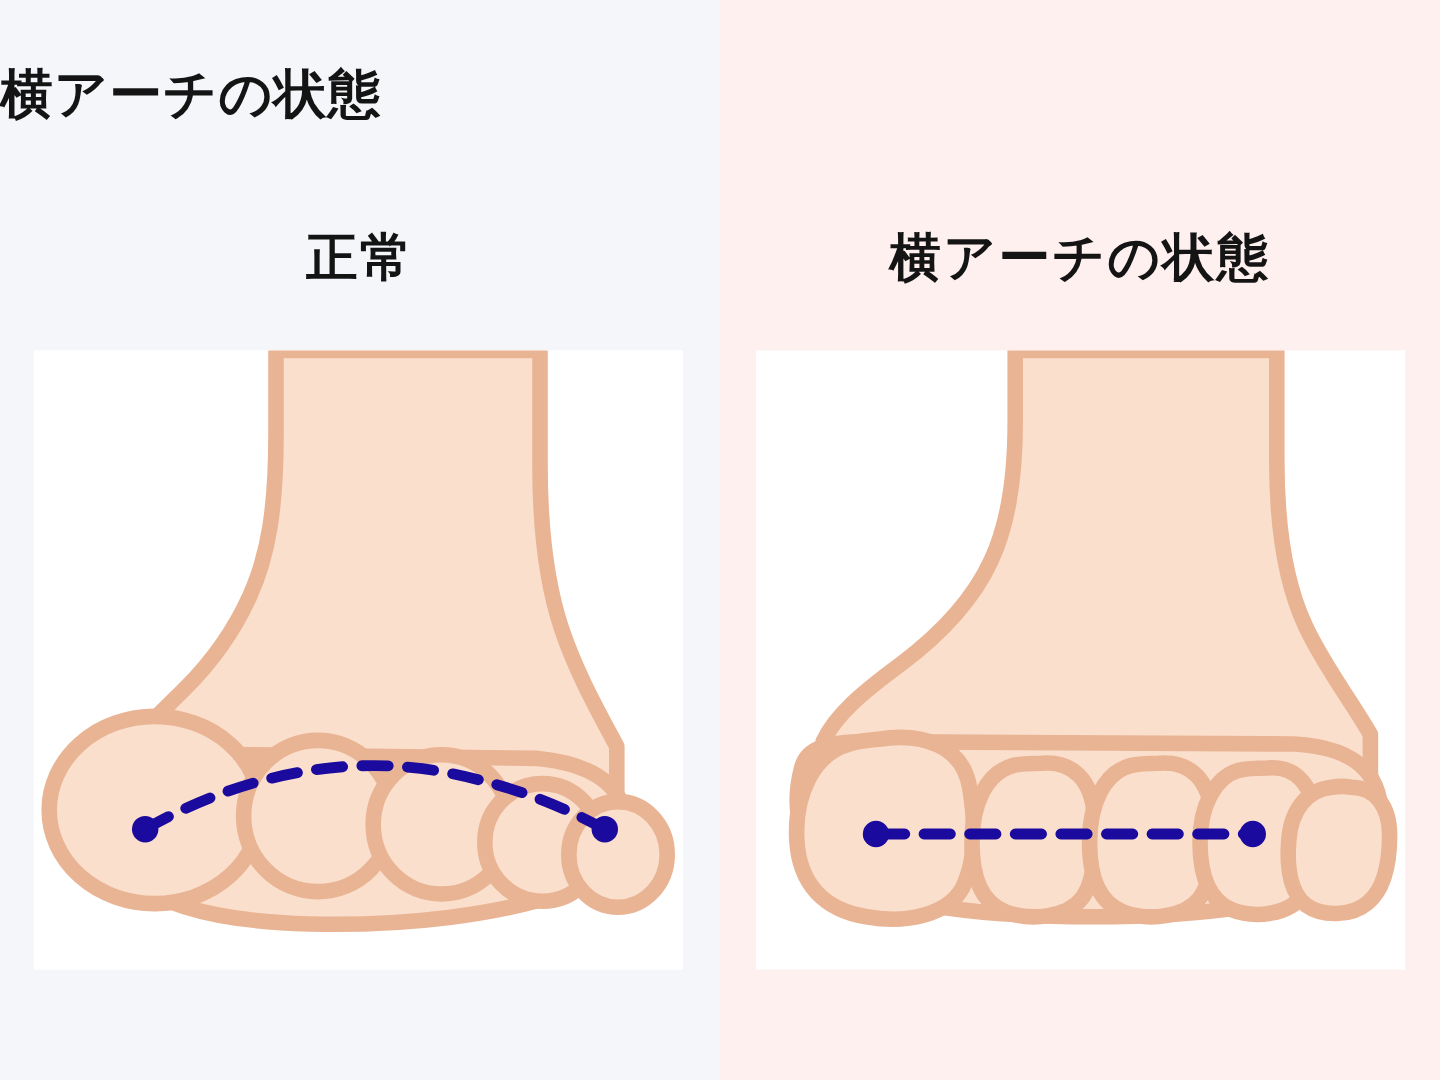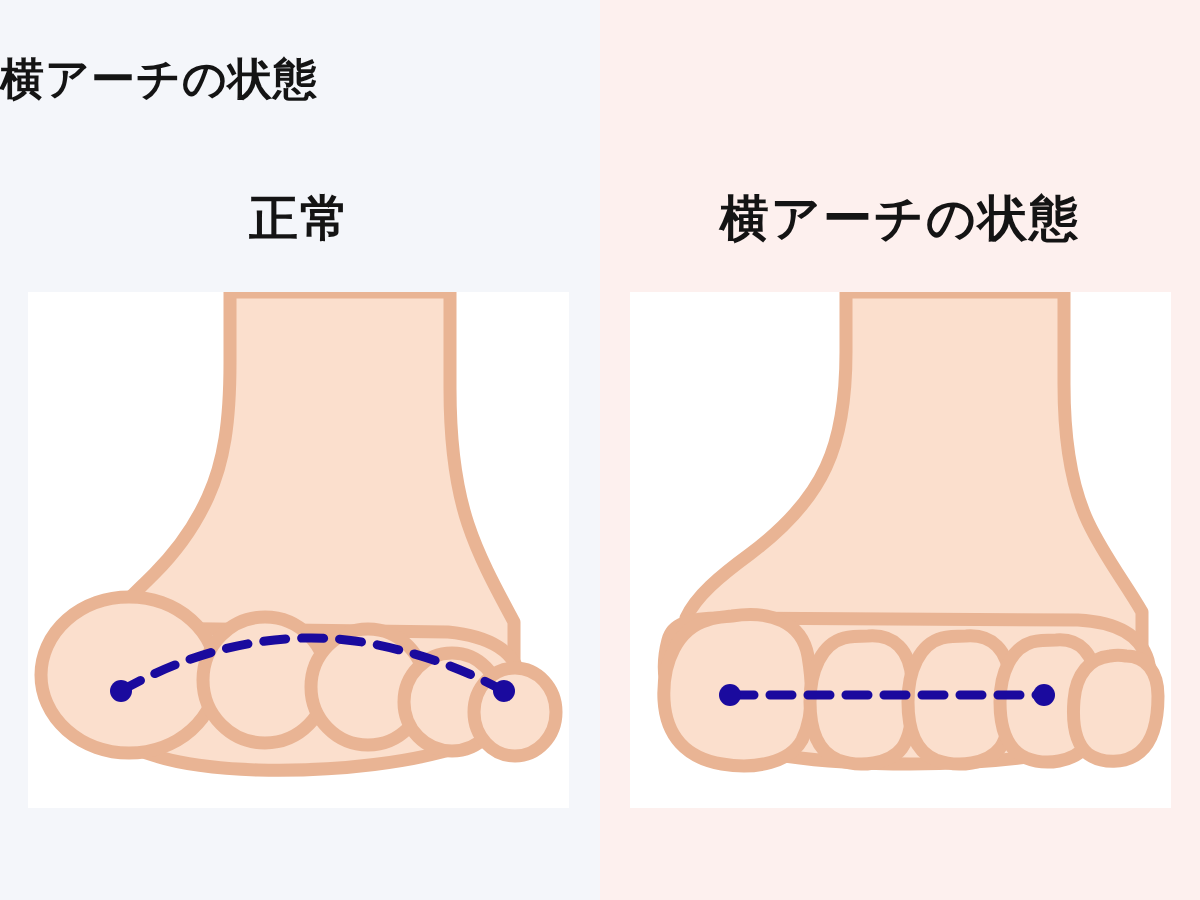--- a/index.html
+++ b/index.html
@@ -54,21 +54,21 @@
   }
   .panel-left  { left: 0; }
   .panel-right { left: 600px; }
 
   .panel-label {
     position: absolute;
     top: 192px;
     left: 0;
     width: 600px;
     text-align: center;
-    font-size: 49px;
+    font-size: 43px;
     font-weight: bold;
     color: #141414;
     letter-spacing: 2px;
     line-height: 1.1;
   }
 
   .panel-card {
     position: absolute;
     top: 292px;
     width: 541px;

